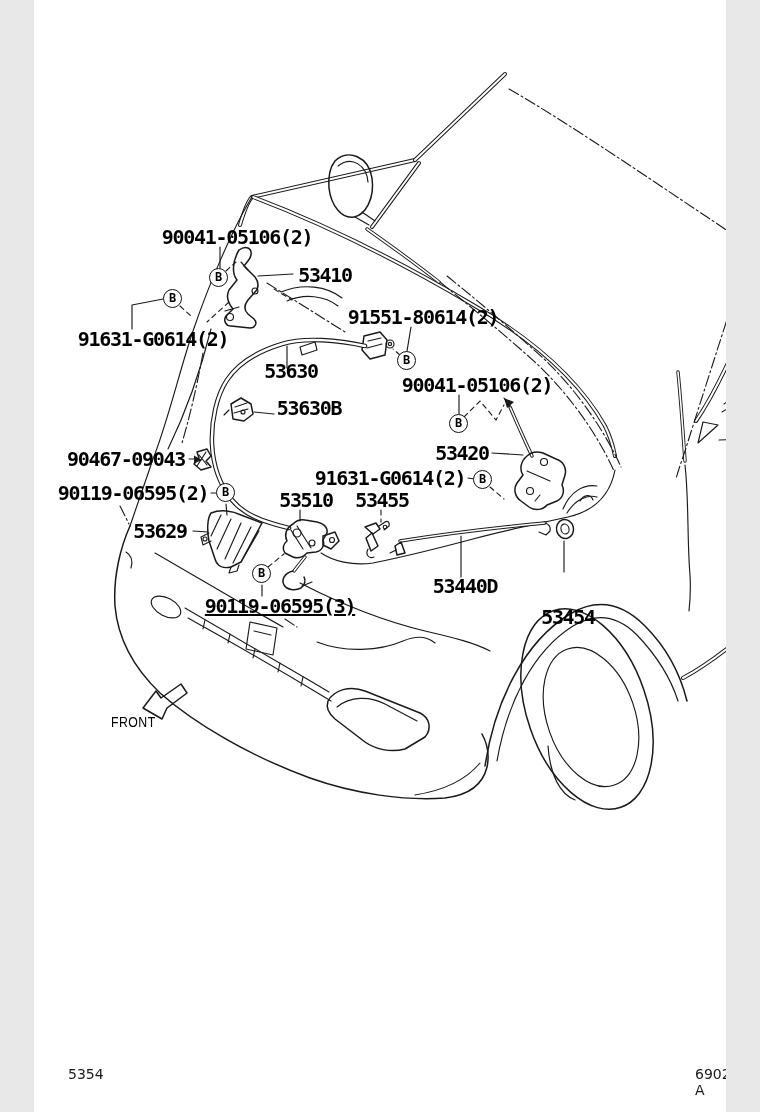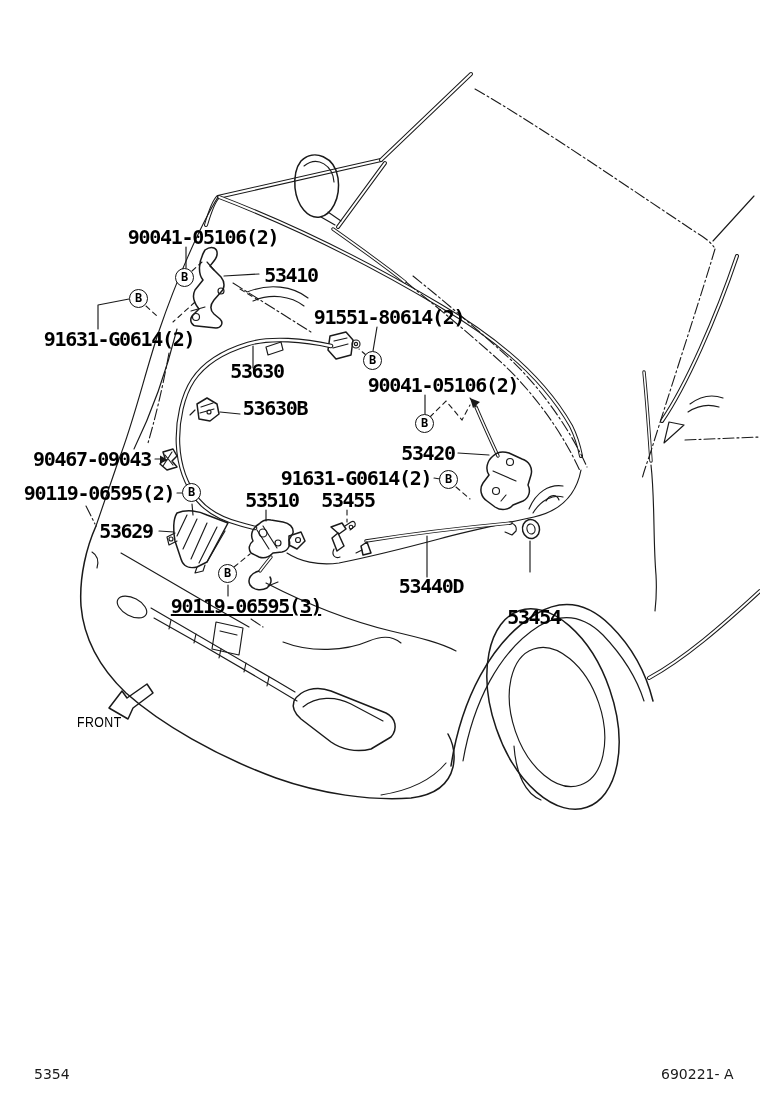--- a/index.html
+++ b/index.html
@@ -1,17 +1,17 @@
 <!DOCTYPE html>
 <html><head>
 <meta charset="utf-8">
 <style>
   html,body{margin:0;padding:0;background:#e8e8e8;}
   .page{
-    position:relative;width:760px;height:1112px;background:#ffffff;
+    position:relative;width:692px;height:1112px;background:#ffffff;
     margin:0 auto;overflow:hidden;
     font-family:"DejaVu Sans",sans-serif;color:#111;
   }
   svg{position:absolute;left:0;top:0;}
   
   .k{stroke:#1a1a1a;stroke-width:1.15;fill:none;stroke-linecap:round;stroke-linejoin:round;}
   .k2{stroke:#1a1a1a;stroke-width:1.5;fill:none;stroke-linecap:round;stroke-linejoin:round;}
   .kd{stroke:#1a1a1a;stroke-width:1.1;fill:none;stroke-dasharray:11 3 2 3;stroke-linecap:round;}
   .ds{stroke:#1a1a1a;stroke-width:1.1;fill:none;stroke-dasharray:5 4;stroke-linecap:round;}
   .kf{fill:#1a1a1a;stroke:none;}

